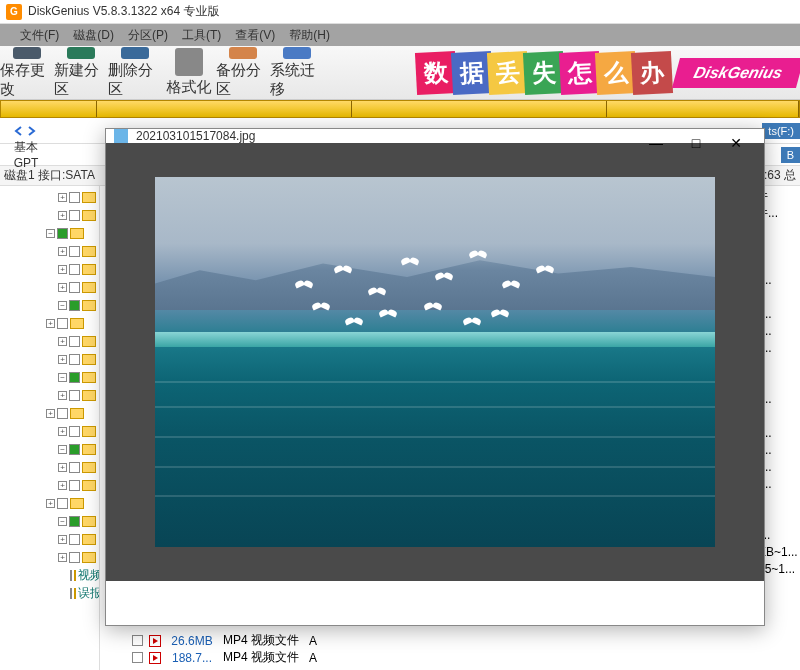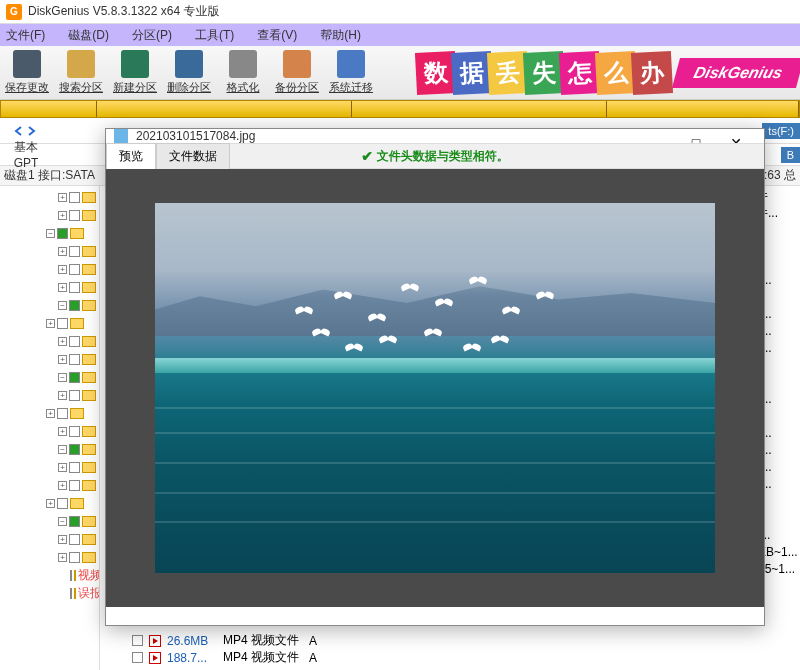--- a/index.html
+++ b/index.html
@@ -2,27 +2,27 @@
 <html><head>
   <meta charset="utf-8">
   <style>
     * { margin: 0; padding: 0; box-sizing: border-box; font-family: "Microsoft YaHei", sans-serif; font-size: 12px; }
     body { width: 800px; height: 670px; overflow: hidden; background: #f0f0f0; position: relative; }
     
     .titlebar { height: 24px; background: #fff; display: flex; align-items: center; padding: 0 6px; border-bottom: 1px solid #ddd; }
     .titlebar .logo { width: 16px; height: 16px; background: #ff8c00; border-radius: 2px; margin-right: 6px; display: flex; align-items: center; justify-content: center; color: #fff; font-size: 10px; font-weight: bold; }
     .titlebar .title { color: #333; }
     
-    .menubar { height: 22px; background: #c4b5fd; display: flex; align-items: center; padding: 0 6px; gap: 23px; }
+    .menubar { height: 22px; background: #a3a3a3; display: flex; align-items: center; padding: 0 20px; gap: 14px; }
     .menubar span { color: #333; cursor: pointer; }
     
     .toolbar { height: 54px; background: linear-gradient(#f8f8f8,#e8e8e8); display: flex; align-items: center; border-bottom: 1px solid #ccc; position: relative; overflow: hidden; }
     .tbtn { width: 54px; height: 52px; display: flex; flex-direction: column; align-items: center; justify-content: center; gap: 2px; cursor: pointer; }
     .tbtn .ic { width: 28px; height: 28px; border-radius: 3px; }
-    .tbtn .lbl { font-size: 11px; color: #333; text-decoration: underline; }
+    .tbtn .lbl { font-size: 15px; color: #333; }
     .banner { position: absolute; right: 0; top: 0; height: 54px; display: flex; align-items: center; }
     .bchar { width: 40px; height: 42px; display: flex; align-items: center; justify-content: center; font-size: 24px; font-weight: bold; color: #fff; transform: rotate(-3deg); margin: 0 -2px; }
     .blogo { background: #e91e90; color: #fff; padding: 6px 18px; font-size: 16px; font-style: italic; font-weight: bold; transform: skewX(-15deg); margin-left: 6px; }
     
     .diskbar { height: 18px; background: linear-gradient(#ffd966,#e6b800); border: 1px solid #b38600; display: flex; }
     .diskseg { border-right: 1px solid #8a6500; }
     
     .midrow { display: flex; height: 26px; align-items: center; background: #fff; border-bottom: 1px solid #ddd; }
     .navarr { display: flex; gap: 2px; padding: 0 14px; }
     .arr { width: 10px; height: 10px; }
@@ -36,27 +36,27 @@
     .statrow { height: 20px; background: #f5f5f5; display: flex; align-items: center; padding: 0 4px; color: #333; border-bottom: 1px solid #ddd; }
     .statrow .r { margin-left: auto; }
     
     .main { display: flex; height: 484px; position: relative; }
     .tree { width: 100px; background: #fff; border-right: 1px solid #ddd; overflow: hidden; padding: 2px; }
     .tnode { display: flex; align-items: center; height: 18px; gap: 2px; }
     .tnode .exp { width: 9px; height: 9px; border: 1px solid #888; display: flex; align-items: center; justify-content: center; font-size: 8px; color: #555; background: #fff; }
     .tnode .chk { width: 11px; height: 11px; border: 1px solid #888; background: #fff; }
     .tnode .chk.g { background: #2a9d2a; }
     .tnode .fld { width: 14px; height: 11px; background: #ffd766; border: 1px solid #cc9900; }
-    .tnode .txt { color: #ef4444; white-space: nowrap; }
+    .tnode .txt { color: #0f766e; white-space: nowrap; }
     
     .rpanel { flex: 1; background: #fff; font-size: 11px; overflow: hidden; }
     .rlist { padding: 2px; }
     .rrow { display: flex; align-items: center; height: 17px; gap: 6px; white-space: nowrap; }
     .rrow .fn { flex: 0 0 180px; overflow: hidden; }
-    .rrow .sz { flex: 0 0 50px; color: #1a5fb4; text-align: left; }
+    .rrow .sz { flex: 0 0 50px; color: #1a5fb4; text-align: center; }
     .rrow .tp { flex: 0 0 80px; }
     .rrow .at { flex: 0 0 20px; }
     .play { width: 12px; height: 12px; background: #fff; border: 1px solid #c00; position: relative; display: inline-block; }
     .play::after { content: ''; position: absolute; left: 3px; top: 2px; border-left: 5px solid #c00; border-top: 3px solid transparent; border-bottom: 3px solid transparent; }
     
     
     .dialog { position: absolute; left: 105px; top: 128px; width: 660px; height: 498px; background: #fff; border: 1px solid #888; box-shadow: 0 4px 20px rgba(0,0,0,.3); z-index: 100; }
     .dtitle { height: 14px; display: flex; align-items: flex-start; padding: 0 8px; }
     .dtitle .dic { width: 14px; height: 14px; background: #6bb5e8; margin-right: 8px; }
     .dtitle .dt { flex: 1; color: #333; }
@@ -91,24 +91,20 @@
   <span>工具(T)</span>
   <span>查看(V)</span>
   <span>帮助(H)</span>
 </div>
 
 <div class="toolbar">
   <div id="tbtns" style="display: flex;">
       <div class="tbtn">
         <div class="ic" style="background:#4a5a6a"></div>
         <div class="lbl">保存更改</div>
-      </div>
-      <div class="tbtn">
-        <div class="ic" style="background:#d4a84a"></div>
-        <div class="lbl">搜索分区</div>
       </div>
       <div class="tbtn">
         <div class="ic" style="background:#2a7a5a"></div>
         <div class="lbl">新建分区</div>
       </div>
       <div class="tbtn">
         <div class="ic" style="background:#3a6a9a"></div>
         <div class="lbl">删除分区</div>
       </div>
       <div class="tbtn">
@@ -335,28 +331,20 @@
 </div>
 
 <div class="dialog">
   <div class="dtitle">
     <div class="dic"></div>
     <div class="dt">20210310151708­4.jpg</div>
     <div class="dbtn">—</div>
     <div class="dbtn">□</div>
     <div class="dbtn">✕</div>
   </div>
-  <div class="dtabs">
-    <div class="dtab">预览</div>
-    <div class="dtab inactive">文件数据</div>
-    <div class="dstatus">
-      <span class="dcheck">✔</span>
-      <span>文件头数据与类型相符。</span>
-    </div>
-  </div>
   <div class="dbody">
     <div class="dimg">
       <div class="mtn"></div>
       <div class="waterline"></div>
       <div id="birds">
           <div class="bird" style="left: 25%; top: 28%;"></div>
           <div class="bird" style="left: 32%; top: 24%;"></div>
           <div class="bird" style="left: 38%; top: 30%;"></div>
           <div class="bird" style="left: 44%; top: 22%;"></div>
           <div class="bird" style="left: 50%; top: 26%;"></div>

